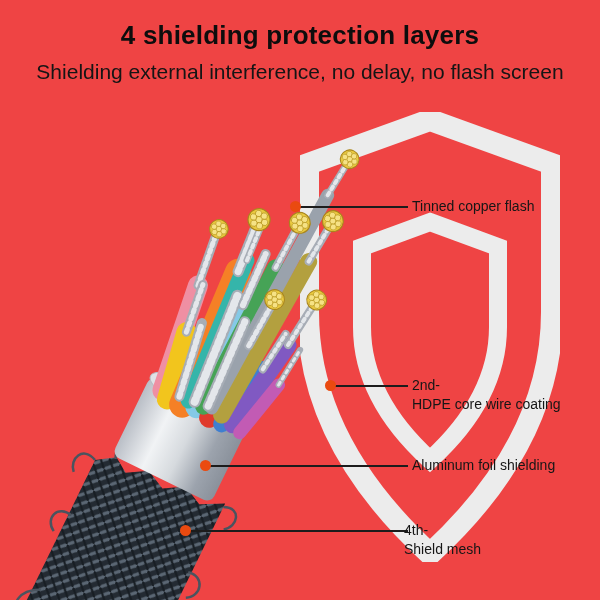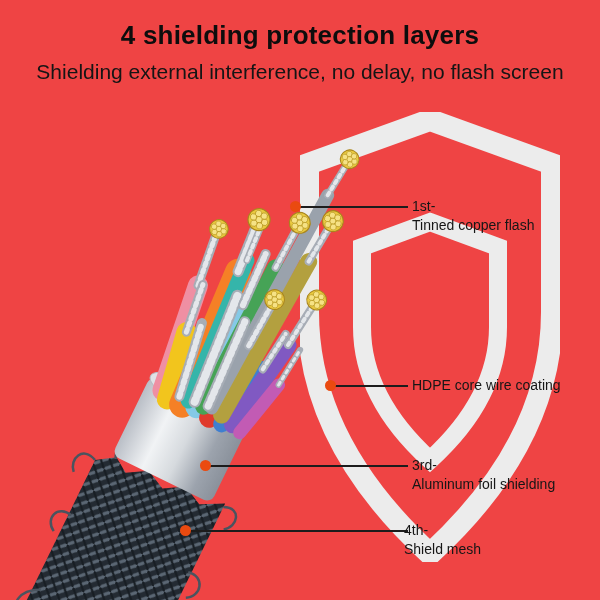--- a/index.html
+++ b/index.html
@@ -157,38 +157,37 @@
 
   <div class="header">
     <h1>4 shielding protection layers</h1>
     <p>Shielding external interference, no delay, no flash screen</p>
   </div>
 
   <div class="callout c1">
     <div class="leader"></div>
     <div class="dot"></div>
     <div class="text">
-      <div class="ord">1st-</div>
       <div class="lbl">Tinned copper flash</div>
     </div>
   </div>
 
   <div class="callout c2">
     <div class="leader"></div>
     <div class="dot"></div>
     <div class="text">
+      <div class="ord">2nd-</div>
       <div class="lbl">HDPE core wire coating</div>
     </div>
   </div>
 
   <div class="callout c3">
     <div class="leader"></div>
     <div class="dot"></div>
     <div class="text">
-      <div class="ord">3rd-</div>
       <div class="lbl">Aluminum foil shielding</div>
     </div>
   </div>
 
   <div class="callout c4">
     <div class="leader"></div>
     <div class="dot"></div>
     <div class="text">
       <div class="ord">4th-</div>
       <div class="lbl">Shield mesh</div>

